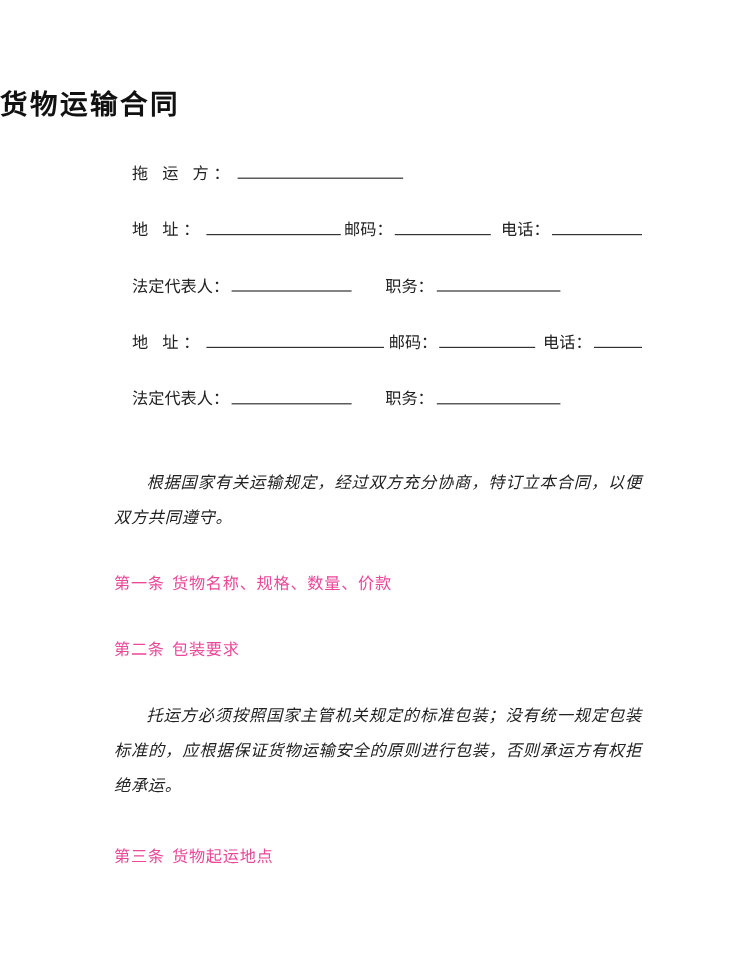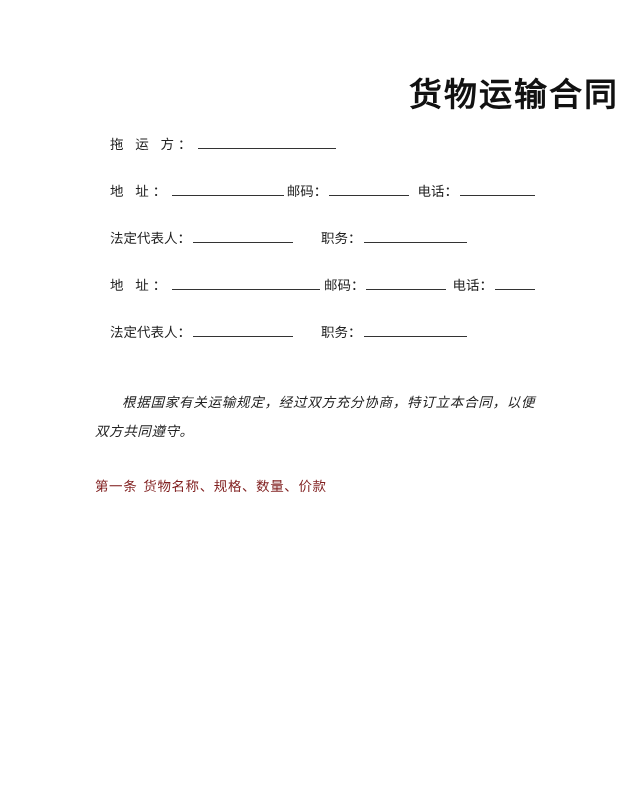--- a/index.html
+++ b/index.html
@@ -20,22 +20,22 @@
     width: 619px;
     height: 800px;
     background: #ffffff;
     box-sizing: border-box;
   }
   .doc-title {
     position: absolute;
     top: 68px;
     left: 0;
     width: 619px;
-    text-align: right;
-    font-size: 33px;
+    text-align: left;
+    font-size: 23px;
     font-weight: bold;
     letter-spacing: 2px;
     color: #111111;
     font-family: "Liberation Sans", "DejaVu Sans", sans-serif;
   }
   .body-block {
     position: absolute;
     top: 133px;
     left: 95px;
     width: 440px;
@@ -88,21 +88,21 @@
     color: #222222;
     text-indent: 2em;
     margin: 0;
     text-align: justify;
     letter-spacing: 0.6px;
     font-style: italic;
   }
   .clause {
     font-size: 13.5px;
     line-height: 29px;
-    color: #7f1d1d;
+    color: #ec4899;
     margin: 0;
     letter-spacing: 0.6px;
   }
   .clause-num { margin-right: 6px; }
   .spacer-20 { height: 20px; }
   .spacer-26 { height: 26px; }
   .spacer-30 { height: 30px; }
 </style>
 </head>
 <body>
@@ -184,23 +184,30 @@
     <p class="para">根据国家有关运输规定，经过双方充分协商，特订立本合同，以便双方共同遵守。</p>
 
     <div class="spacer-26"></div>
 
     <p class="clause">
       <span class="clause-num">第一条</span><span>货物名称、规格、数量、价款</span>
     </p>
 
     <div class="spacer-26"></div>
 
-
-    <div class="spacer-26"></div>
-
+    <p class="clause">
+      <span class="clause-num">第二条</span><span>包装要求</span>
+    </p>
+
+    <div class="spacer-26"></div>
+
+    <p class="para">托运方必须按照国家主管机关规定的标准包装；没有统一规定包装标准的，应根据保证货物运输安全的原则进行包装，否则承运方有权拒绝承运。</p>
 
     <div class="spacer-30"></div>
 
+    <p class="clause">
+      <span class="clause-num">第三条</span><span>货物起运地点</span>
+    </p>
 
     <div class="spacer-26"></div>
 
   </div>
 </div>
 
 </body></html>

